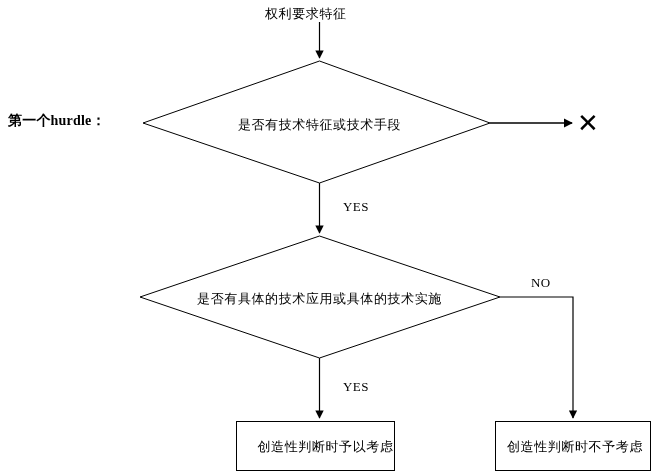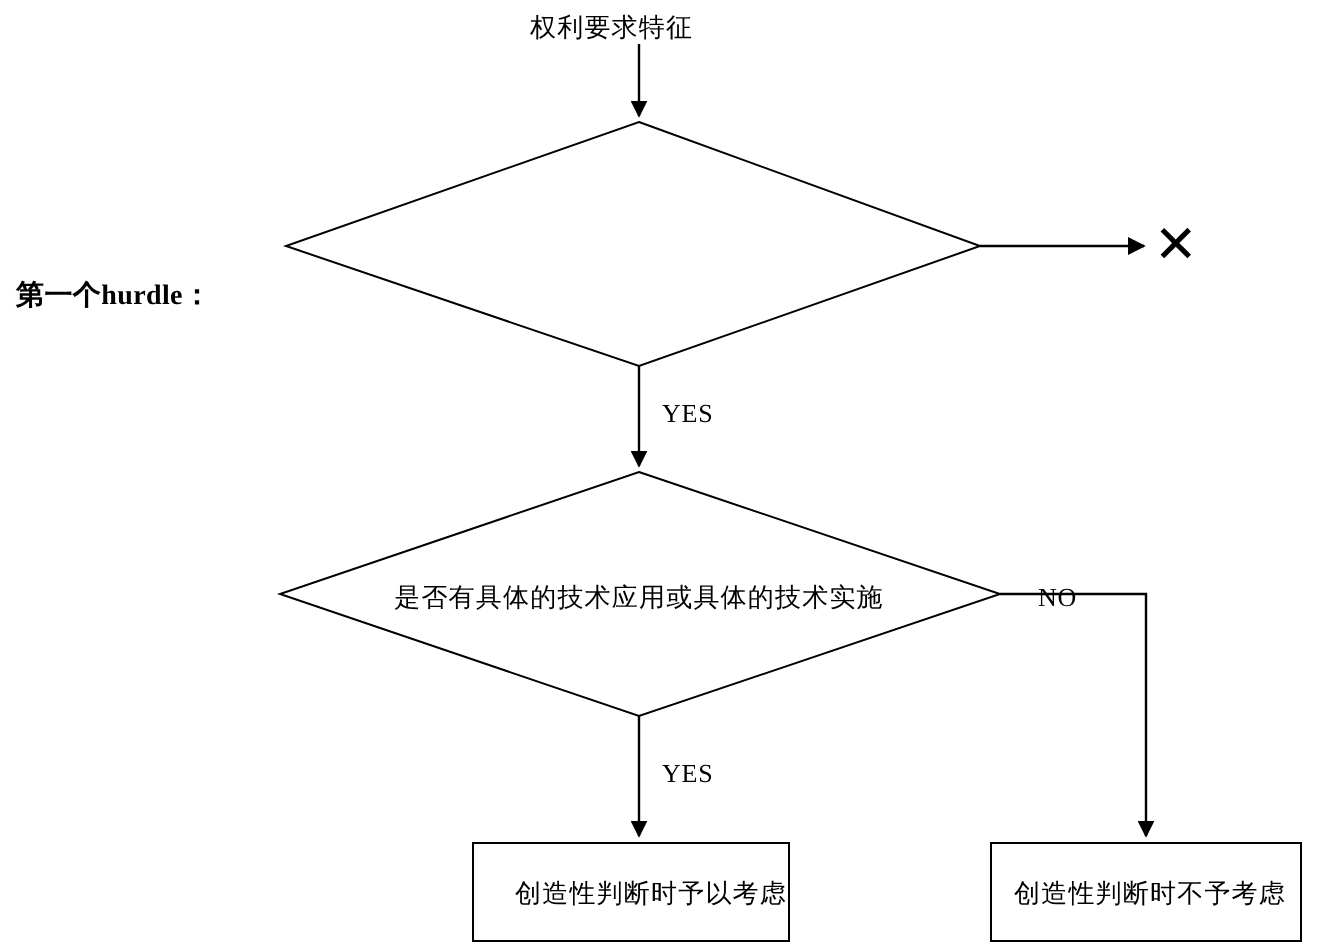--- a/index.html
+++ b/index.html
@@ -34,27 +34,27 @@
     font-family: "Liberation Serif", "DejaVu Serif", serif;
     font-size: 13px;
     letter-spacing: 0.6px;
   }
   
   .hurdle {
     font-family: "Liberation Serif", "DejaVu Serif", serif;
     font-size: 14px;
     font-weight: bold;
     letter-spacing: 0.2px;
-    margin-top: 28px;
   }
   
   .branch {
     font-family: "Liberation Serif", "DejaVu Serif", serif;
     font-size: 13px;
     letter-spacing: 0.4px;
+    margin-left: 12px;
   }
   .xmark {
     font-family: "DejaVu Sans", sans-serif;
     font-size: 26px;
     line-height: 1;
     color: #000000;
   }
   .shape-text {
     position: absolute;
     text-align: center;
@@ -89,28 +89,29 @@
 
     <rect x="236.5" y="421.5" width="158" height="49" fill="#ffffff" stroke="#000000" stroke-width="1"></rect>
     <rect x="495.5" y="421.5" width="155" height="49" fill="#ffffff" stroke="#000000" stroke-width="1"></rect>
   </svg>
 
   <div class="lbl cn" style="left:265px; top:7px;">权利要求特征</div>
 
   <div class="lbl hurdle" style="left:8px; top:114px;">第一个hurdle：</div>
 
 
+  <div class="shape-text cn" style="left:199px; top:116px; width:241px;">是否有技术特征或技术手段</div>
 
   <div class="shape-text cn" style="left:169px; top:290px; width:301px;">是否有具体的技术应用或具体的技术实施</div>
 
   <div class="lbl xmark" style="left:577px; top:110px;">✕</div>
 
   <div class="lbl branch" style="left:331px; top:200px;">YES</div>
 
   <div class="lbl branch" style="left:331px; top:380px;">YES</div>
 
-  <div class="lbl branch" style="left:519px; top:292px;">NO</div>
+  <div class="lbl branch" style="left:519px; top:276px;">NO</div>
 
   <div class="shape-text cn" style="left:236px; top:438px; width:179px;">创造性判断时予以考虑</div>
 
   <div class="shape-text cn" style="left:495px; top:438px; width:160px;">创造性判断时不予考虑</div>
 
 </div>
 
 </body></html>

